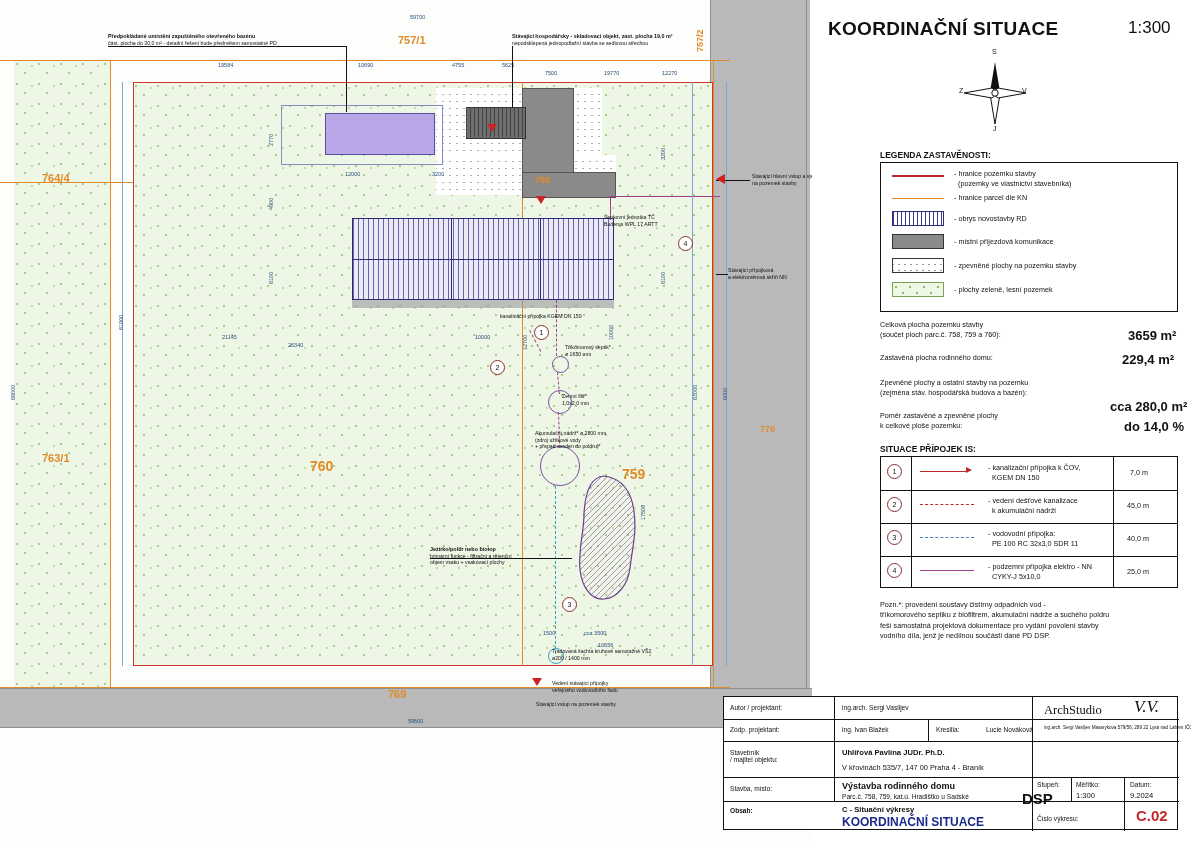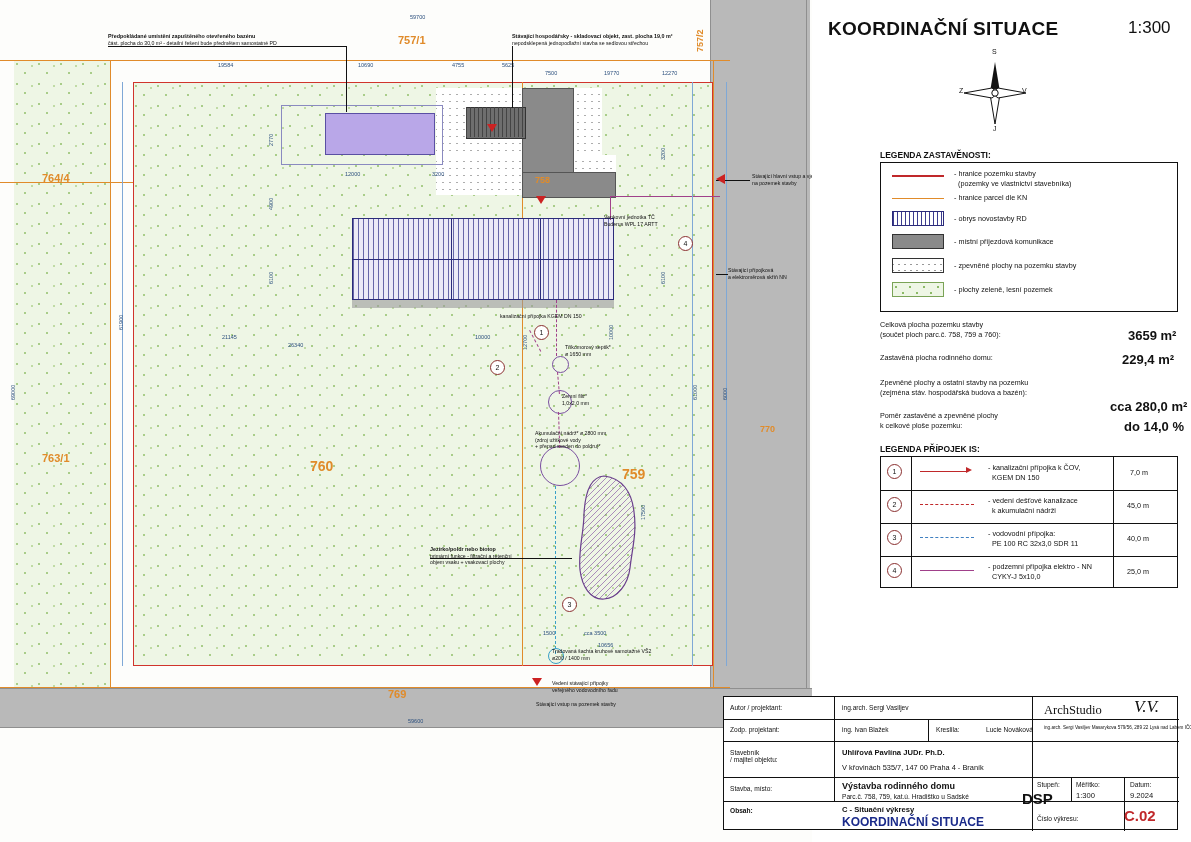--- a/index.html
+++ b/index.html
@@ -311,21 +311,21 @@
     <div class="leg-val" style="left:310px;top:352px;">229,4 m²</div>
 
     <div class="leg-txt" style="left:68px;top:378px;">Zpevněné plochy a ostatní stavby na pozemku
 (zejména stáv. hospodářská budova a bazén):</div>
     <div class="leg-val" style="left:298px;top:399px;">cca 280,0 m²</div>
 
     <div class="leg-txt" style="left:68px;top:411px;">Poměr zastavěné a zpevněné plochy
 k celkové ploše pozemku:</div>
     <div class="leg-val" style="left:312px;top:419px;">do 14,0 %</div>
 
-    <div class="legend-h" style="left:68px;top:444px;">LEGENDA PŘÍPOJEK IS:</div>
+    <div class="legend-h" style="left:68px;top:444px;">SITUACE PŘÍPOJEK IS:</div>
     <div class="tbl" style="left:68px;top:456px;width:298px;height:132px;">
       <div class="vsep" style="left:30px;"></div>
       <div class="vsep" style="left:232px;"></div>
       <div class="r" style="top:33px;"></div>
       <div class="r" style="top:66px;"></div>
       <div class="r" style="top:99px;"></div>
     </div>
 
     <div class="callout" style="left:75px;top:464px;border-color:#8a2f2f;">1</div>
     <div style="position:absolute;left:108px;top:471px;width:48px;height:0;border-top:1px solid #c0282a;"></div>
@@ -345,20 +345,24 @@
     <div class="leg-txt" style="left:176px;top:529px;">- vodovodní přípojka:
   PE 100 RC 32x3,0 SDR 11</div>
     <div class="leg-txt" style="left:315px;top:534px;text-align:center;">40,0 m</div>
 
     <div class="callout" style="left:75px;top:563px;">4</div>
     <div style="position:absolute;left:108px;top:570px;width:54px;height:0;border-top:1px solid #a0408a;"></div>
     <div class="leg-txt" style="left:176px;top:562px;">- podzemní přípojka elektro - NN
   CYKY-J 5x10,0</div>
     <div class="leg-txt" style="left:315px;top:567px;">25,0 m</div>
 
+    <div class="leg-txt" style="left:68px;top:600px;line-height:1.45;">Pozn.*: provedení soustavy čistírny odpadních vod -
+tříkomorového septiku z biofiltrem, akumulační nádrže a suchého poldru
+feší samostatná projektová dokumentace pro vydání povolení stavby
+vodního díla, jenž je nedílnou součástí dané PD DSP.</div>
   </div>
 
   <div id="tb">
 
     <div class="tb-h" style="left:0;top:22px;width:455px;height:1px;"></div>
     <div class="tb-h" style="left:0;top:44px;width:455px;height:1px;"></div>
     <div class="tb-h" style="left:0;top:80px;width:455px;height:1px;"></div>
     <div class="tb-h" style="left:0;top:104px;width:455px;height:1px;"></div>
     <div class="tb-h" style="left:308px;top:104px;width:147px;height:1px;"></div>
 
@@ -396,16 +400,16 @@
 IČO 68092779</div>
 
     <div class="tb-t" style="left:313px;top:84px;">Stupeň:</div>
     <div class="tb-b" style="left:298px;top:93px;font-size:15px;">DSP</div>
     <div class="tb-t" style="left:352px;top:84px;">Měřítko:</div>
     <div class="tb-t" style="left:352px;top:94px;font-size:7.6px;">1:300</div>
     <div class="tb-t" style="left:406px;top:84px;">Datum:</div>
     <div class="tb-t" style="left:406px;top:94px;font-size:7.6px;">9.2024</div>
 
     <div class="tb-t" style="left:313px;top:118px;">Číslo výkresu:</div>
-    <div class="tb-red" style="left:400px;top:110px;">C.02</div>
+    <div class="tb-red" style="left:412px;top:110px;">C.02</div>
   </div>
 
 </div>
 
 </body></html>

